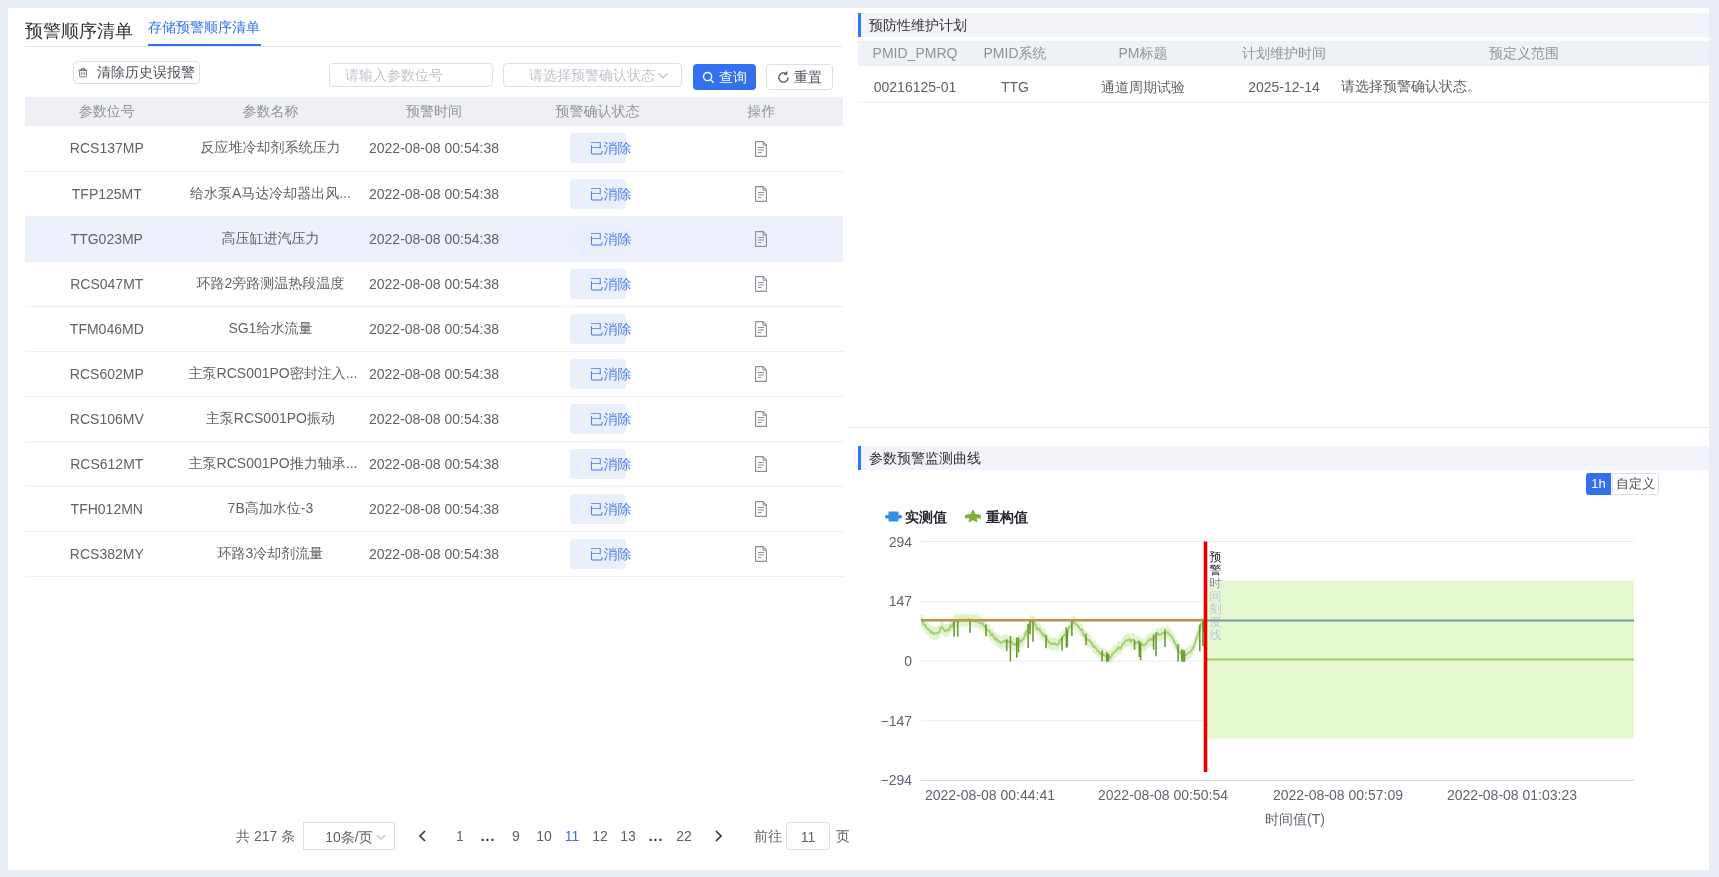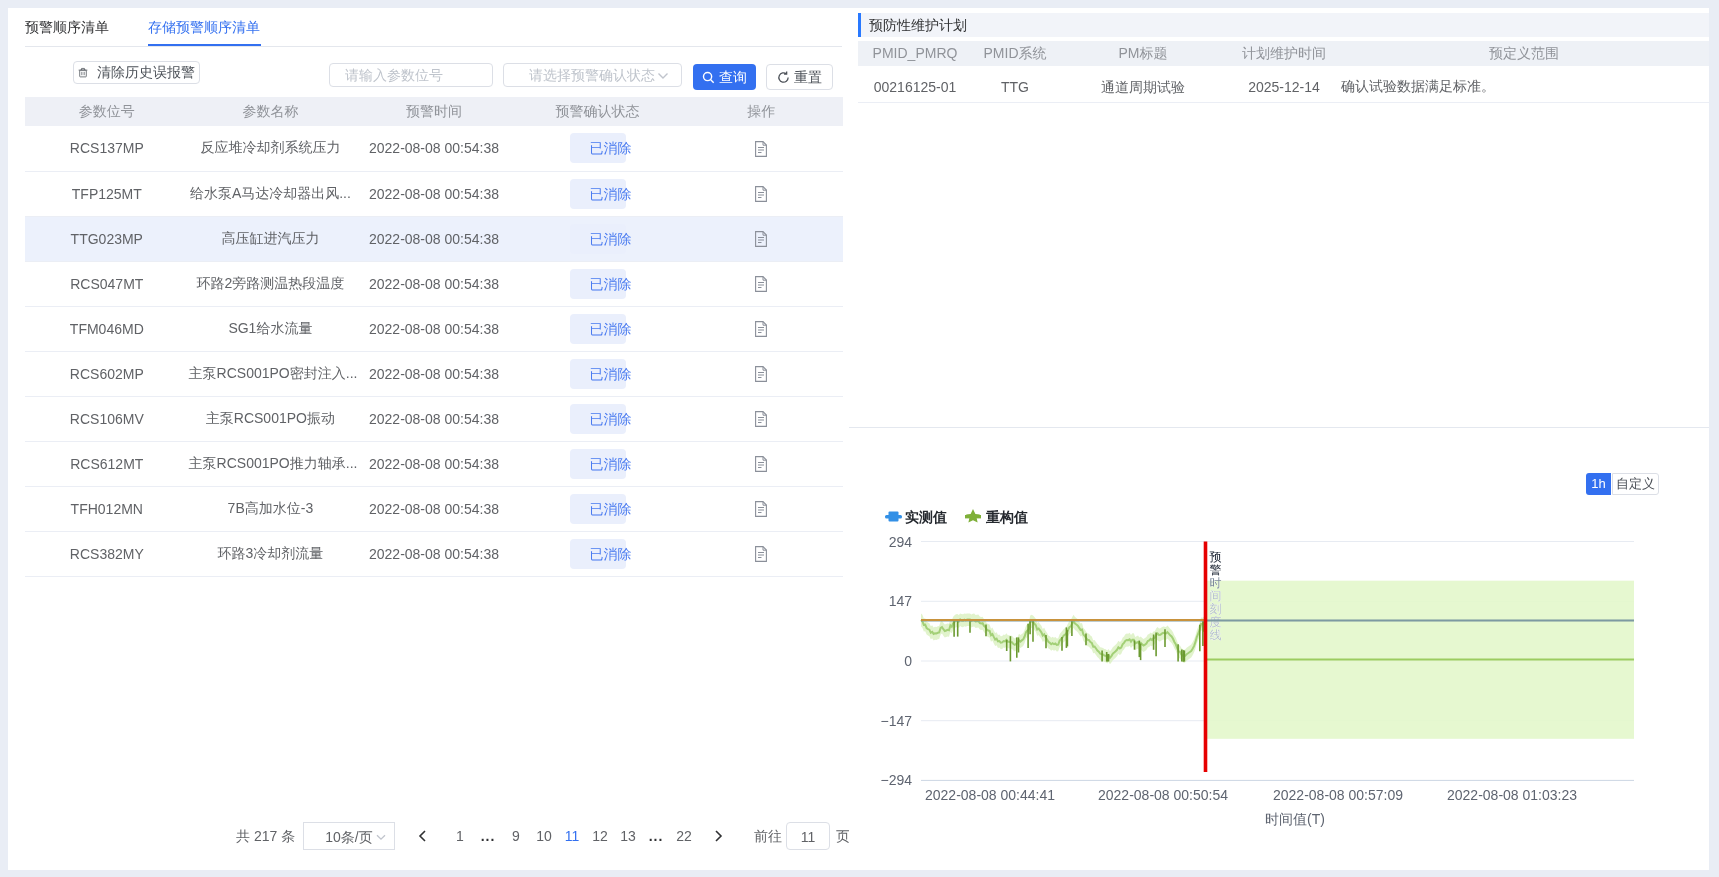--- a/index.html
+++ b/index.html
@@ -4,21 +4,21 @@
 <style>
 * { margin:0; padding:0; box-sizing:border-box; }
 html,body { width:1719px; height:877px; overflow:hidden; }
 body { background:#e9edf5; font-family:"Liberation Sans", sans-serif; position:relative; font-size:14px; color:#606266; }
 .card { position:absolute; background:#fff; }
 #leftcard { left:8px; top:8px; width:841px; height:862px; }
 #rightpanel { left:849px; top:8px; width:860px; height:862px; }
 .abs { position:absolute; }
 
 
-.tab1 { left:17px; top:11px; font-size:14px; color:#303133; }
+.tab1 { left:17px; top:11px; font-size:18px; color:#303133; }
 .tab2 { left:140px; top:11px; font-size:14px; color:#3370f0; }
 .tabline { left:140px; top:36px; width:113px; height:2px; background:#3370f0; }
 .tabsep { left:17px; top:38px; width:817px; height:1px; background:#e4e7ed; }
 
 
 .btn-clear { left:17px; top:53px; width:127px; height:23px; border:1px solid #dcdfe6; border-radius:4px; color:#4d5259; font-size:14px; line-height:21px; text-align:center; background:#fff;margin-left:48px; }
 .inp { border:1px solid #dcdfe6; border-radius:4px; background:#fff; color:#bfc4cc; font-size:14px; }
 .inp1 { left:321px; top:55px; width:164px; height:24px; line-height:22px; padding-left:15px; }
 .inp2 { left:495px; top:55px; width:179px; height:24px; line-height:22px; padding-left:25px; }
 .btn-query { left:685px; top:56px; width:63px; height:26px; background:#3370f0; border-radius:4px; color:#fff; font-size:14px; line-height:26px; text-align:center; }
@@ -238,23 +238,24 @@
   <div class="rth" style="left:9px; top:33px; width:851px; height:25px;"></div>
   <div class="abs" style="left:9px; top:33px; width:114px; height:25px; line-height:25px; text-align:center; color:#909399;">PMID_PMRQ</div>
   <div class="abs" style="left:123px; top:33px; width:86px; height:25px; line-height:25px; text-align:center; color:#909399;">PMID系统</div>
   <div class="abs" style="left:209px; top:33px; width:170px; height:25px; line-height:25px; text-align:center; color:#909399;">PM标题</div>
   <div class="abs" style="left:379px; top:33px; width:112px; height:25px; line-height:25px; text-align:center; color:#909399;">计划维护时间</div>
   <div class="abs" style="left:491px; top:33px; width:368px; height:25px; line-height:25px; text-align:center; color:#909399;">预定义范围</div>
   <div class="abs" style="left:9px; top:61px; width:114px; height:34px; line-height:36px; text-align:center; color:#606266;">00216125-01</div>
   <div class="abs" style="left:123px; top:61px; width:86px; height:34px; line-height:36px; text-align:center; color:#606266;">TTG</div>
   <div class="abs" style="left:209px; top:61px; width:170px; height:34px; line-height:36px; text-align:center; color:#606266;">通道周期试验</div>
   <div class="abs" style="left:379px; top:61px; width:112px; height:34px; line-height:36px; text-align:center; color:#606266;">2025-12-14</div>
-  <div class="abs" style="left:492px; top:61px; height:34px; line-height:34px; color:#606266;">确认试验数据满足标准。</div>
+  <div class="abs" style="left:492px; top:61px; height:34px; line-height:34px; color:#606266;">请选择预警确认状态。</div>
   <div class="abs" style="left:9px; top:94px; width:851px; height:1px; background:#ebeef5;"></div>
   <div class="divline"></div>
+  <div class="sech" style="left:9px; top:438px; width:851px;">参数预警监测曲线</div>
   <div class="btn-1h">1h</div>
   <div class="btn-zdy">自定义</div>
   <svg class="abs" style="left:9px; top:492px;" width="851" height="330" viewBox="0 0 851 330" font-family="Liberation Sans, sans-serif">
 <g>
         <rect x="27" y="15" width="17" height="3.4" rx="1.5" fill="#3390e6"></rect>
         <rect x="30.5" y="11.5" width="10" height="10" rx="1" fill="#3390e6"></rect>
         <text x="47" y="21.5" font-size="14" font-weight="bold" fill="#24282e">实测值</text>
 <rect x="107" y="15" width="16" height="3.4" fill="#7fb03a"></rect>
         <path d="M115,9 L117.4,14 L122,14.6 L118.6,17.8 L119.6,22.4 L115,20.2 L110.4,22.4 L111.4,17.8 L108,14.6 L112.6,14 Z" fill="#7fb03a"></path>
         <text x="128" y="21.5" font-size="14" font-weight="bold" fill="#24282e">重构值</text>

